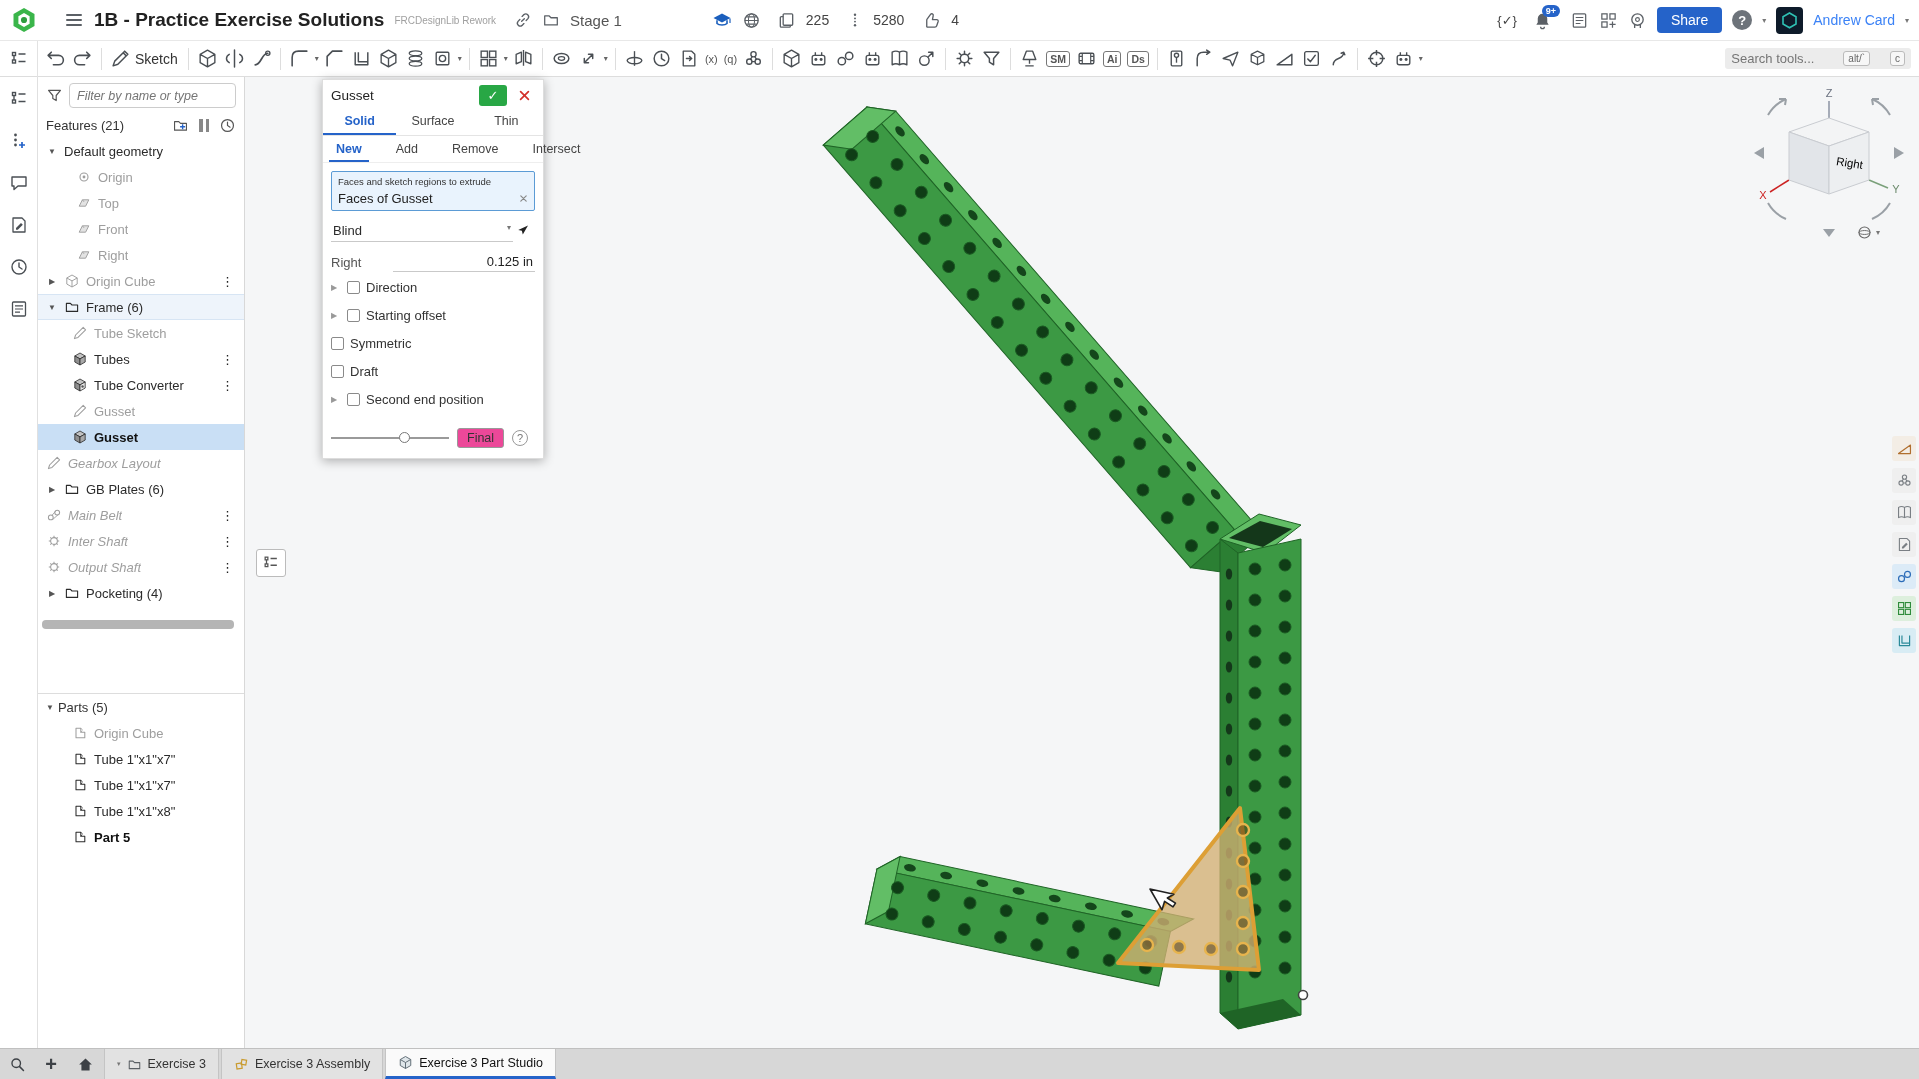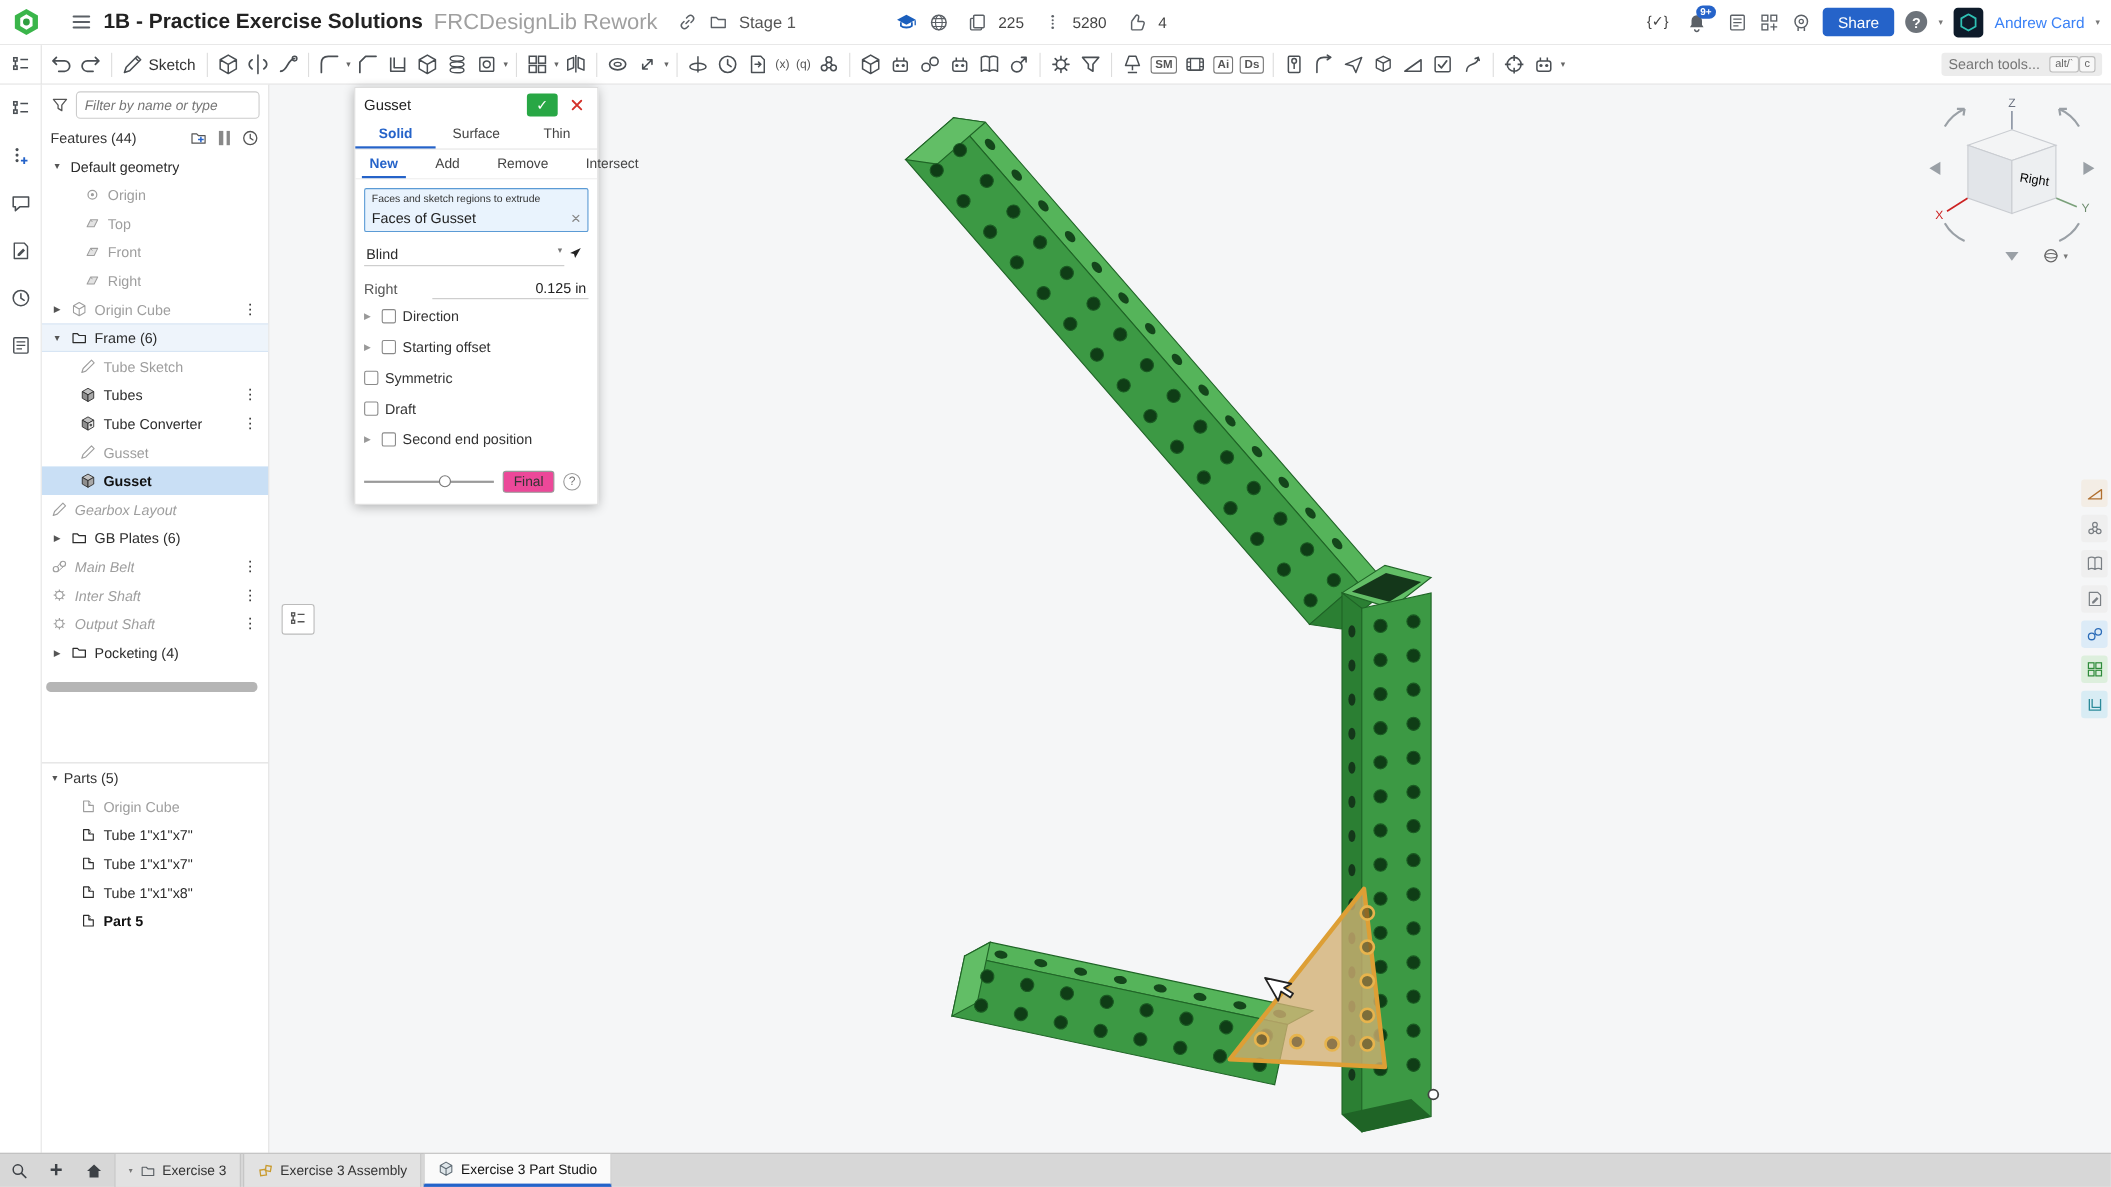--- a/index.html
+++ b/index.html
@@ -3,21 +3,21 @@
 <meta charset="utf-8">
 <style>
   *{box-sizing:border-box;margin:0;padding:0}
   html,body{width:1919px;height:1079px;overflow:hidden;background:#fff;
     font-family:"Liberation Sans","DejaVu Sans",sans-serif;color:#2b2b2b;position:relative}
   svg.ic{display:inline-block;vertical-align:middle}
   
   #topbar{position:absolute;left:0;top:0;width:1919px;height:41px;background:#fff;
     display:flex;align-items:center;border-bottom:1px solid #e8e8e8;padding:0 10px;gap:10px}
   .tb-title{font-size:19px;font-weight:bold;color:#222;white-space:nowrap}
-  .tb-sub{font-size:20px;color:#a0a0a0;white-space:nowrap}
+  .tb-sub{font-size:10px;color:#a0a0a0;white-space:nowrap}
   .tb-stage{font-size:15px;color:#555}
   .tb-count{font-size:14px;color:#444;margin-right:8px}
   .tico{color:#5b6066;display:inline-flex;align-items:center}
   .share-btn{background:#2563c9;color:#fff;font-size:14px;border:none;border-radius:4px;
     padding:5px 14px;cursor:pointer}
   .avatar{width:27px;height:27px;border-radius:4px;background:#0e1b2a;display:flex;
     align-items:center;justify-content:center}
   .uname{font-size:14px;color:#3b82f6}
   .bell-wrap{position:relative}
   .bell-badge{position:absolute;top:-6px;right:-8px;background:#2563c9;color:#fff;
@@ -30,21 +30,21 @@
     align-items:center;justify-content:center;flex:none}
   #toolbar-icons{display:flex;align-items:center;height:36px;padding-left:4px}
   .tbw{display:flex;align-items:center}
   .tbi{display:flex;align-items:center;gap:4px;padding:2px 3px;border-radius:3px;cursor:pointer}
   .tbsvg{width:21px;height:21px;color:#4a4f54}
   .tbadge{font-size:11px;color:#555}
   .tbadge.boxed{border:1.4px solid #777;border-radius:3px;padding:1px 3px;font-weight:bold;font-size:10.5px}
   .tblabel{font-size:14px;color:#333;padding-right:2px}
   .tbcaret{font-size:8px;color:#666;padding:0 2px;cursor:pointer}
   .tbdiv{width:1px;height:22px;background:#ddd;margin:0 5px}
-  #search-tools{margin-left:auto;margin-right:8px;display:flex;align-items:center;gap:0;
+  #search-tools{margin-left:auto;margin-right:8px;display:flex;align-items:center;gap:20px;
     background:#ececec;border-radius:3px;padding:3px 6px}
   #search-tools input{border:none;background:transparent;font-size:13px;width:92px;outline:none;
     color:#333;font-family:inherit}
   .kbd{font-size:10px;color:#666;border:1px solid #bbb;border-radius:3px;background:#f7f7f7;padding:1px 4px}
   
   #leftstrip{position:absolute;left:0;top:77px;width:38px;height:971px;background:#fff;
     border-right:1px solid #e0e0e0;display:flex;flex-direction:column;align-items:center;
     padding-top:12px;gap:18px}
   .lsi{color:#4a4f54;cursor:pointer}
   .lsi svg{width:20px;height:20px}
@@ -980,21 +980,21 @@
   </div>
 
 <div id="featpanel">
   <div id="filter-row">
     <span style="color:#555"><svg class="ic" width="17" height="17">
           <use href="#sym-funnel"></use>
         </svg></span>
     <input placeholder="Filter by name or type" style="">
   </div>
   <div id="features-header">
-    <span>Features (44)</span>
+    <span>Features (21)</span>
     <span class="hdr-icons">
       <span><svg class="ic" width="17" height="17" style="color:#555">
             <use href="#sym-folderplus"></use>
           </svg></span>
       <span class="pause-bars">
           <i></i>
           <i></i>
         </span>
       <span style="color:#555"><svg class="ic" width="17" height="17">
             <use href="#sym-clock"></use>

